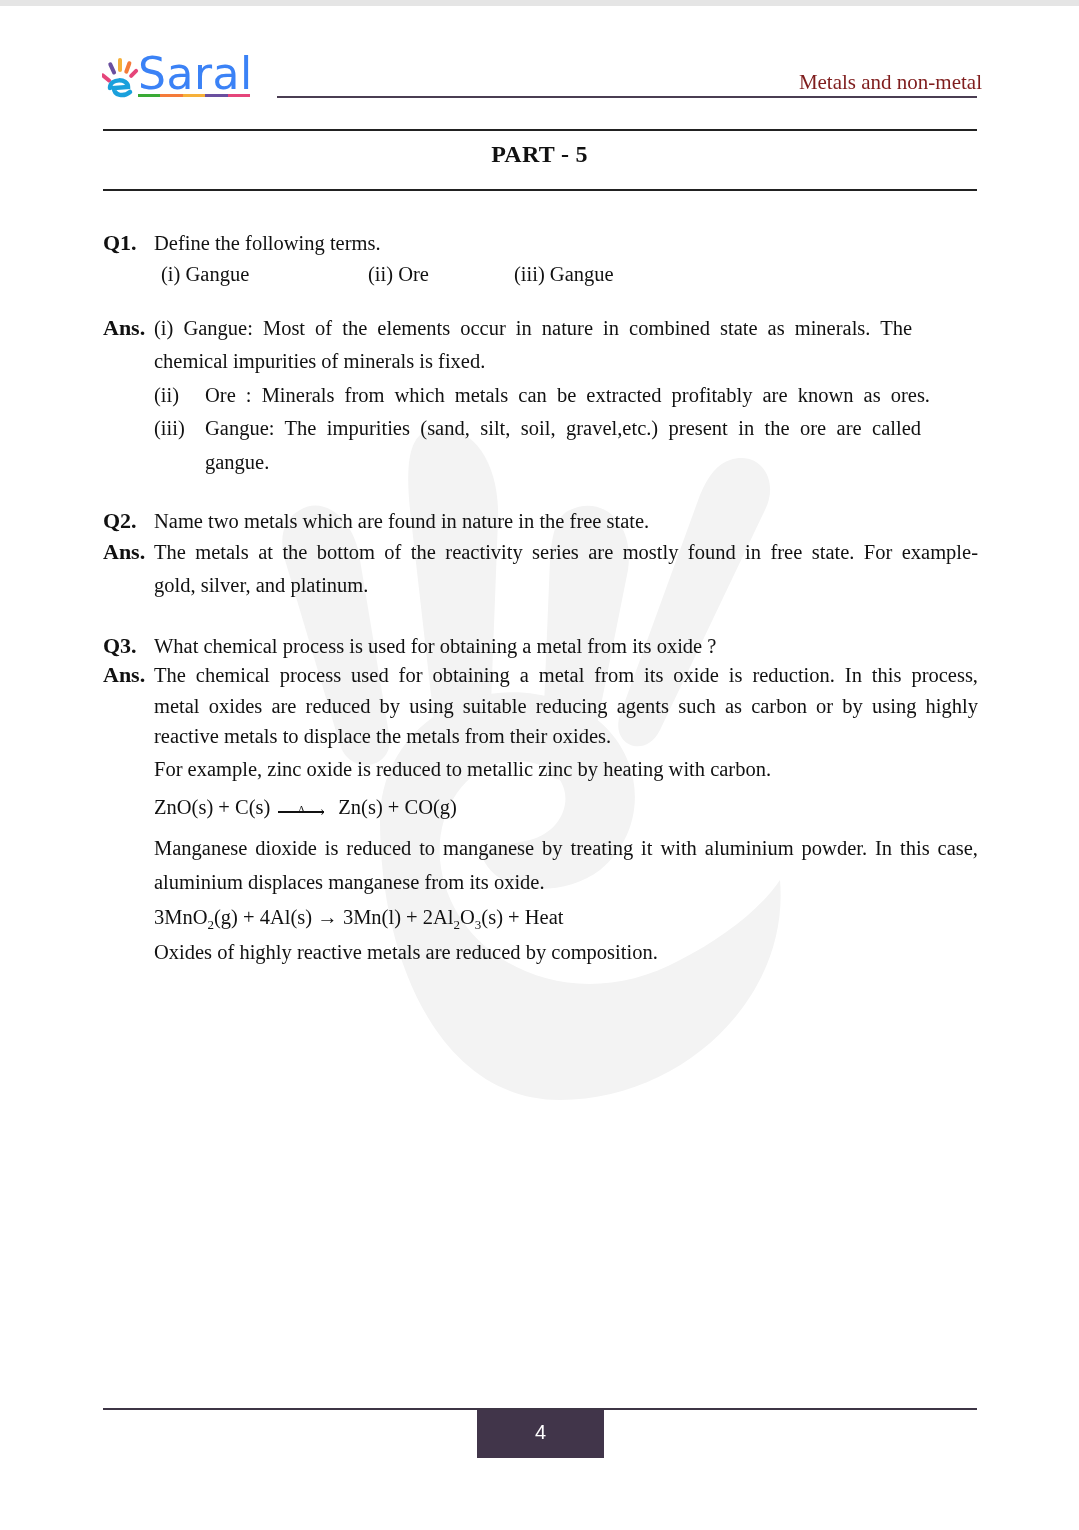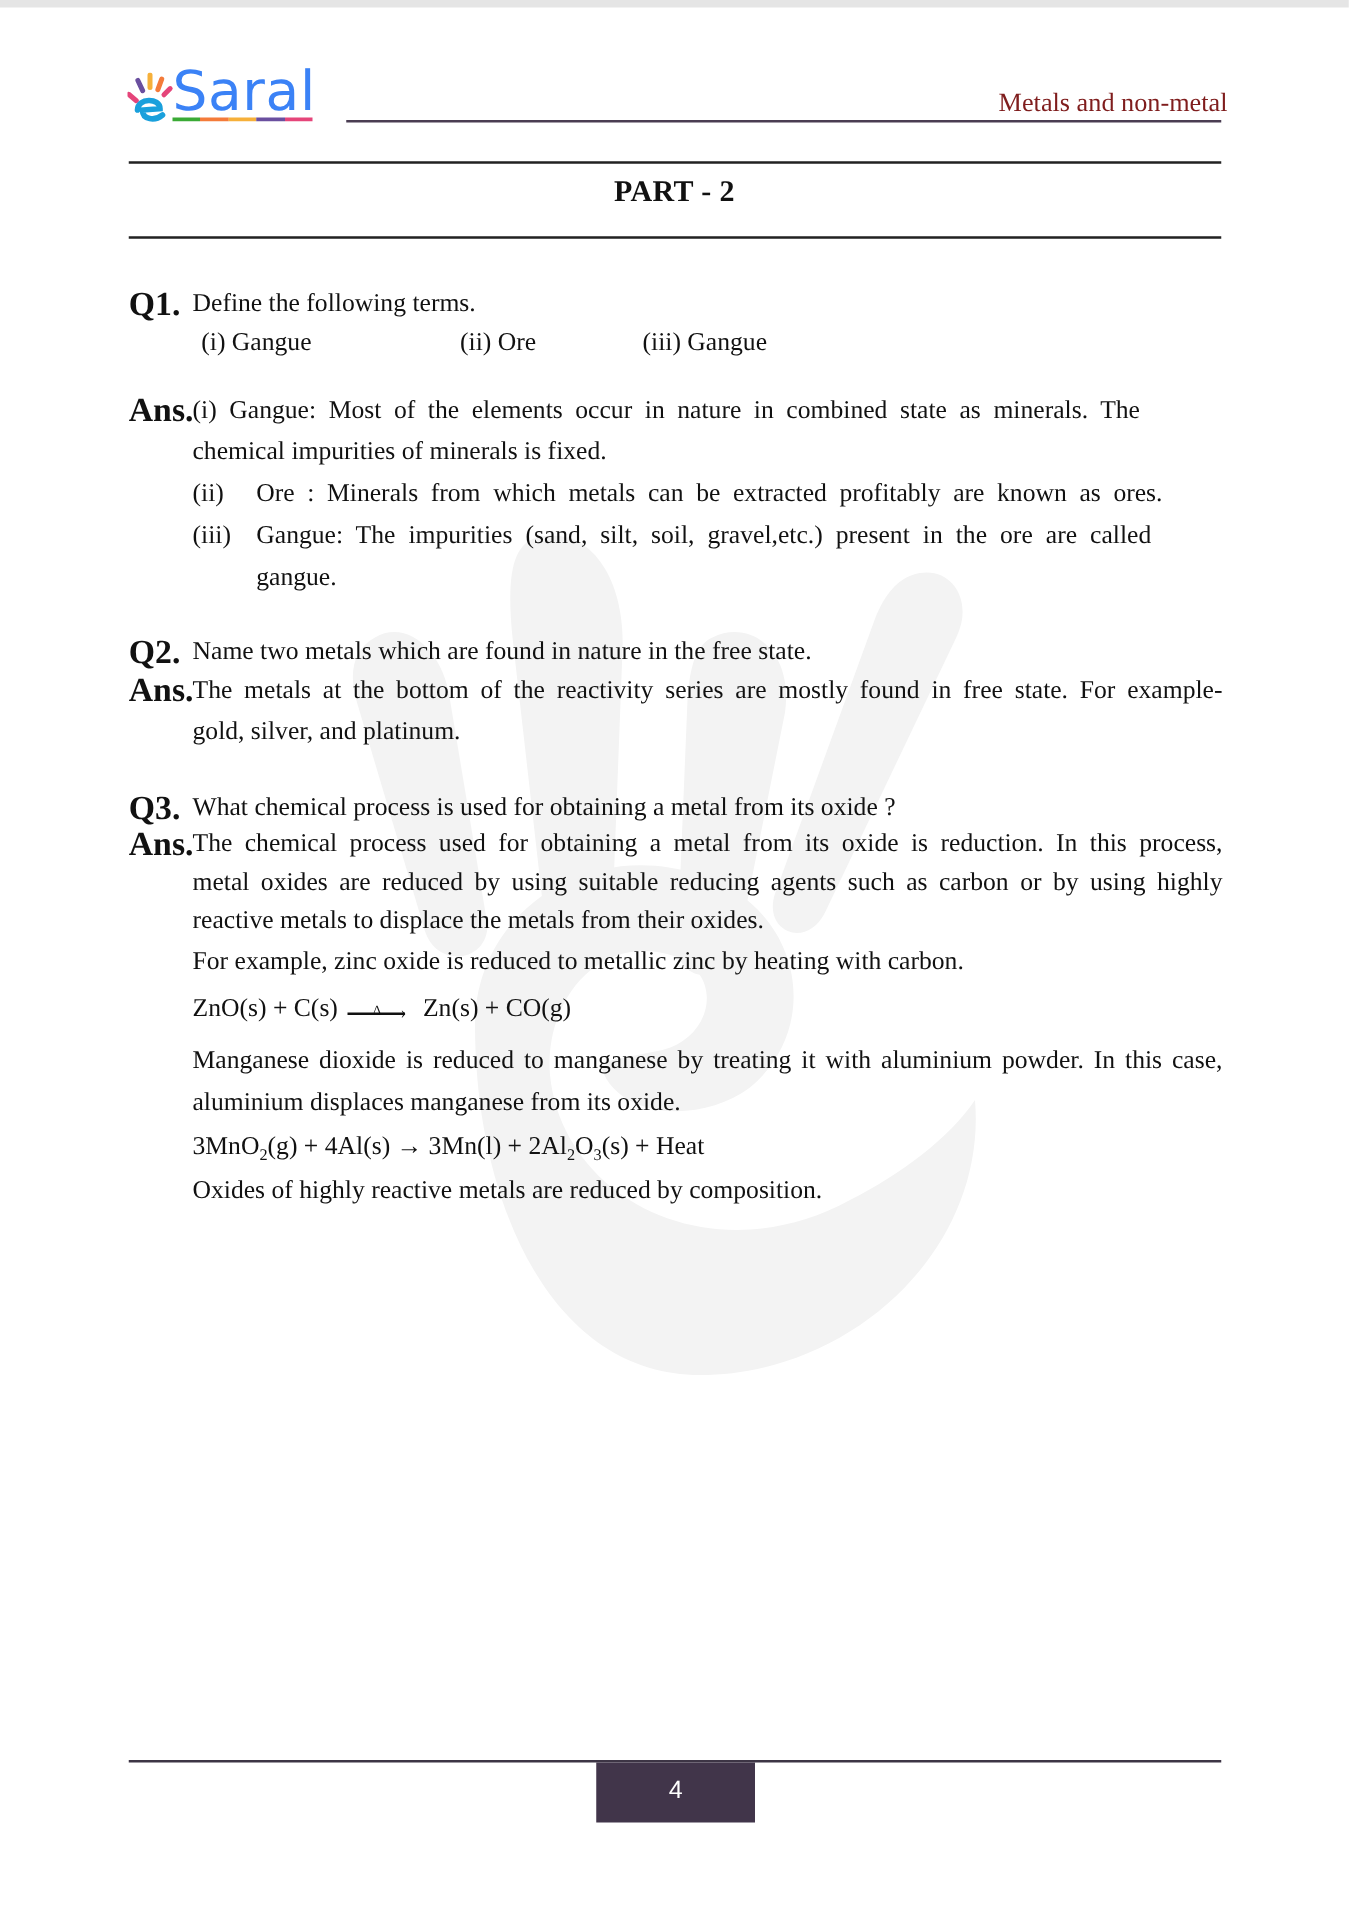--- a/index.html
+++ b/index.html
@@ -30,21 +30,21 @@
     font-size: 21px; color: #7f1d1d;
   }
 
   .rule { position: absolute; left: 103px; width: 874px; height: 2px; background: #222; }
   .part-title {
     position: absolute; left: 0; width: 1079px; top: 141px; text-align: center;
     font-weight: bold; font-size: 24px; letter-spacing: 0.3px;
   }
 
   .line { position: absolute; font-size: 20.5px; white-space: nowrap; line-height: 26px; }
-  .label { position: absolute; left: 103px; font-weight: bold; font-size: 27px; line-height: 26px; }
+  .label { position: absolute; left: 103px; font-weight: bold; font-size: 22px; line-height: 26px; }
   .just { text-align: justify; text-align-last: justify; white-space: normal; }
 
   sub { font-size: 13px; vertical-align: -5px; line-height: 0; }
 
   .arrow-delta { display: inline-block; position: relative; width: 52px; height: 20px; vertical-align: middle; margin: 0 8px; }
   .arrow-delta .shaft { position: absolute; left: 0; top: 12px; width: 46px; height: 1.3px; background: #111; }
   .arrow-delta .head { position: absolute; left: 42px; top: 6px; font-size: 14px; line-height: 14px; }
   .arrow-delta .delta { position: absolute; left: 20px; top: -2px; font-size: 10px; }
 
   .footer-rule { position: absolute; left: 103px; top: 1408px; width: 874px; height: 2px; background: #3d3545; }
@@ -84,21 +84,21 @@
     <span style="background:#f47b3a"></span>
     <span style="background:#f6b03a"></span>
     <span style="background:#6a4f9f"></span>
     <span style="background:#e5457a"></span>
   </div>
 </div>
 <div class="header-rule"></div>
 <div class="header-title">Metals and non-metal</div>
 
 <div class="rule" style="top:129px"></div>
-<div class="part-title">PART - 2</div>
+<div class="part-title">PART - 5</div>
 <div class="rule" style="top:189px"></div>
 
 <div class="label" style="top:230px">Q1.</div>
 <div class="line" style="left:154px; top:230px">Define the following terms.</div>
 <div class="line" style="left:161px; top:261px">(i) Gangue</div>
 <div class="line" style="left:368px; top:261px">(ii) Ore</div>
 <div class="line" style="left:514px; top:261px">(iii) Gangue</div>
 
 <div class="label" style="top:315px">Ans.</div>
 <div class="line just" style="left:154px; top:315px; width:758px">(i) Gangue: Most of the elements occur in nature in combined state as minerals. The</div>

